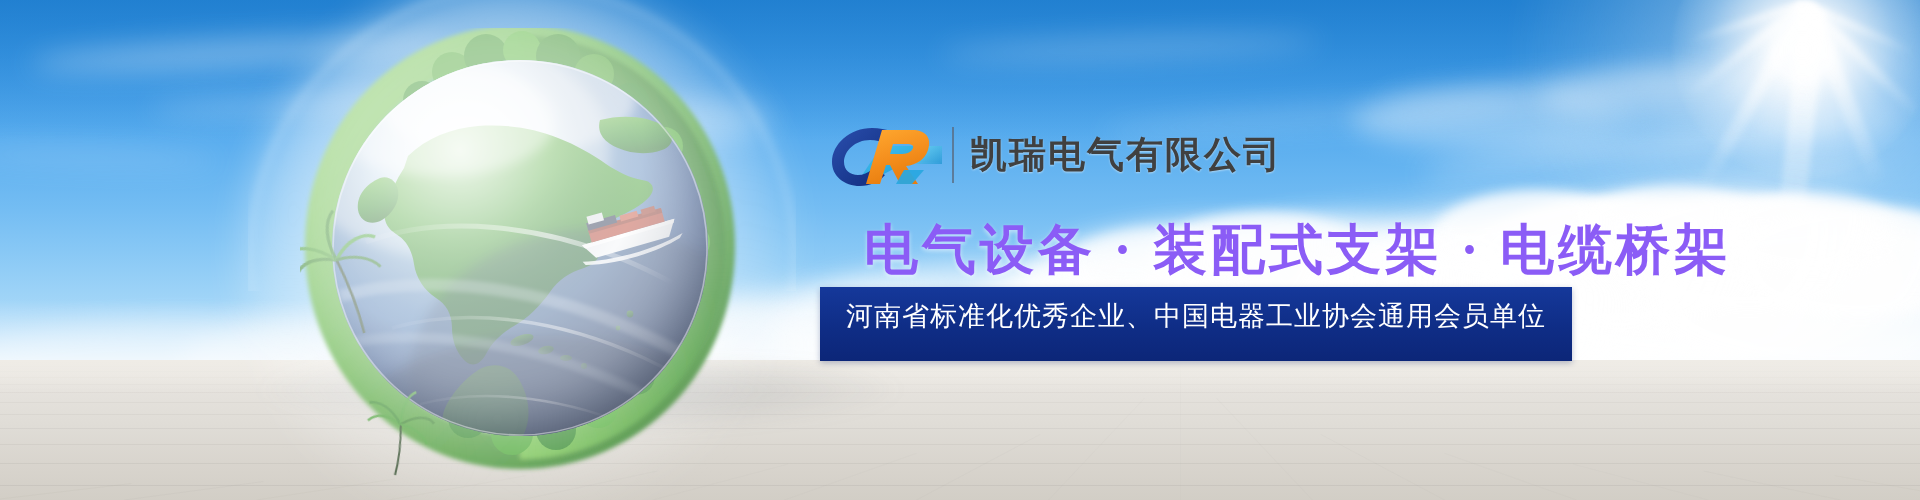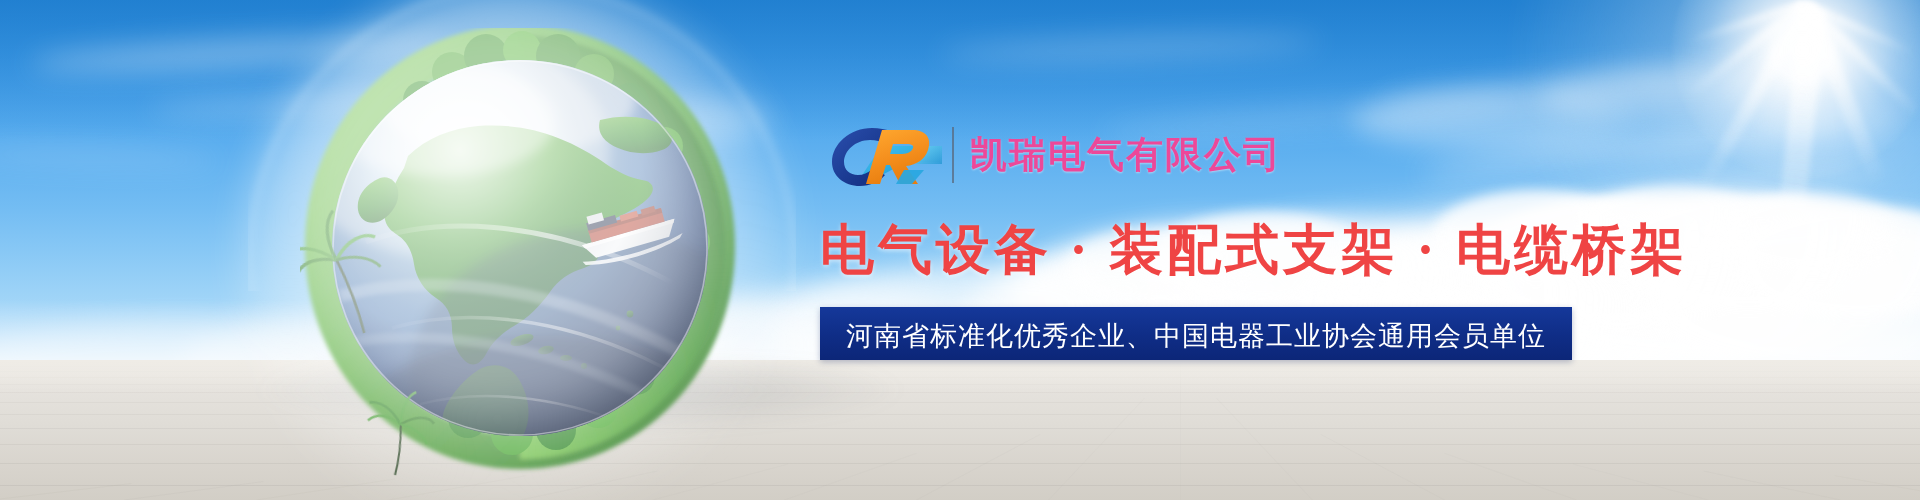--- a/index.html
+++ b/index.html
@@ -146,50 +146,50 @@
   .logo-row{display:flex;align-items:center;gap:0;height:74px;}
   .logo-mark{position:relative;width:126px;height:70px;flex:0 0 126px;}
   .logo-div{
     width:2px;height:56px;margin:0 16px 0 6px;
     background:#5a6a7d;opacity:.75;flex:0 0 2px;
   }
   .logo-text{display:flex;flex-direction:column;justify-content:center;}
   .cn-name{
     font-family:"Liberation Sans", sans-serif;
     font-size:37px;font-weight:700;letter-spacing:2px;
-    color:#ec4899;line-height:1.1;white-space:nowrap;
+    color:#404040;line-height:1.1;white-space:nowrap;
     text-shadow:0 1px 2px rgba(255,255,255,.45);
   }
   .en-name{
     font-family:"Liberation Sans", sans-serif;
     font-size:20px;font-weight:400;letter-spacing:1.1px;
     color:#1c2630;line-height:1.35;margin-top:4px;white-space:nowrap;
     text-shadow:0 1px 2px rgba(255,255,255,.4);
   }
 
   
   .headline{
     margin-top:22px;
     font-family:"Liberation Serif", serif;
     font-size:54px;font-weight:700;
     letter-spacing:4px;
-    color:#ef4444;
+    color:#8b5cf6;
     white-space:nowrap;
     text-shadow:0 2px 4px rgba(255,255,255,.55);
+    margin-left:44px;
   }
 
   
   .ribbon{
-    margin-top:20px;
     display:inline-block;
     background:linear-gradient(to bottom,#15389a 0%,#0f2d86 55%,#0c2678 100%);
     color:#ffffff;
     font-family:"Liberation Sans", sans-serif;
     font-size:27px;font-weight:400;letter-spacing:1px;
-    padding:11px 26px 6px 26px;
+    padding:11px 26px 27px 26px;
     white-space:nowrap;
     box-shadow:0 2px 6px rgba(10,30,90,.28);
   }
 
   
   .nosel{pointer-events:none;}
 </style>
 </head>
 <body>
 

